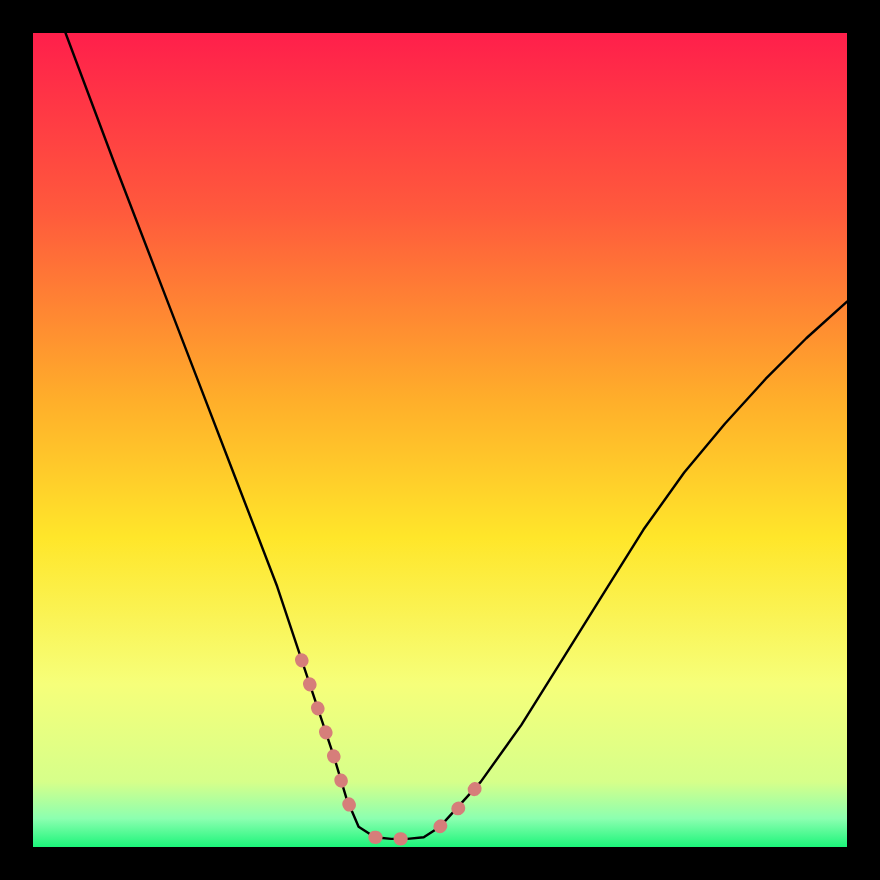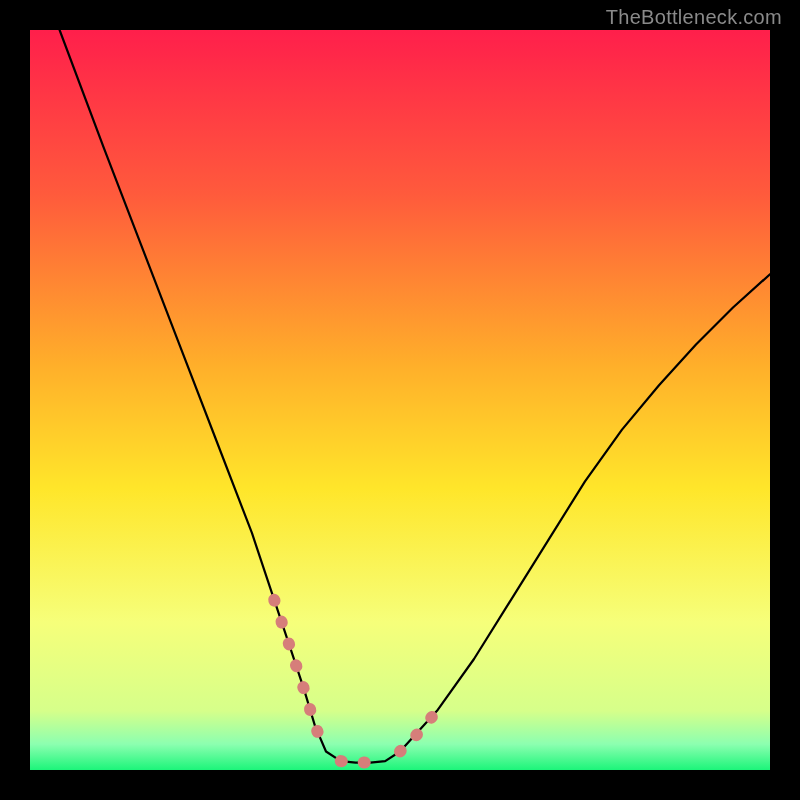--- a/index.html
+++ b/index.html
@@ -54,14 +54,13 @@
     <rect id="plot-bg" fill="url(#bg-grad)" x="30" y="30" width="740" height="740"></rect>
     <g id="plot-content" clip-path="url(#plot-clip)">
       <path id="curve-path" fill="none" stroke-width="2.2" stroke-linejoin="round" stroke-linecap="round" d="M59.60 30.00 L104.00 148.40 L141.00 244.60 L178.00 340.80 L215.00 437.00 L252.00 533.20 L274.20 599.80 L289.00 644.20 L303.80 688.60 L314.90 725.60 L326.00 751.50 L340.80 761.12 L355.60 762.60 L370.40 762.60 L385.20 761.12 L400.00 751.50 L437.00 710.80 L474.00 659.00 L511.00 599.80 L548.00 540.60 L585.00 481.40 L622.00 429.60 L659.00 385.20 L696.00 344.50 L733.00 307.50 L770.00 274.20" stroke="#000000"></path>
       <g id="marker-group">
           <path d="M274.20 599.80 L289.00 644.20 L303.80 688.60 L314.90 725.60 L326.00 751.50" fill="none" stroke="#d67e7a" stroke-width="12" stroke-linecap="round" stroke-dasharray="1 22"></path>
           <path d="M340.80 761.12 L355.60 762.60 L370.40 762.60 L385.20 761.12" fill="none" stroke="#d67e7a" stroke-width="12" stroke-linecap="round" stroke-dasharray="1 22"></path>
           <path d="M400.00 751.50 L418.50 733.00 L437.00 710.80" fill="none" stroke="#d67e7a" stroke-width="12" stroke-linecap="round" stroke-dasharray="1 22"></path>
         </g>
     </g>
   </svg>
-  <div class="watermark">TheBottleneck.com</div>
 </div>
 
 </body></html>

